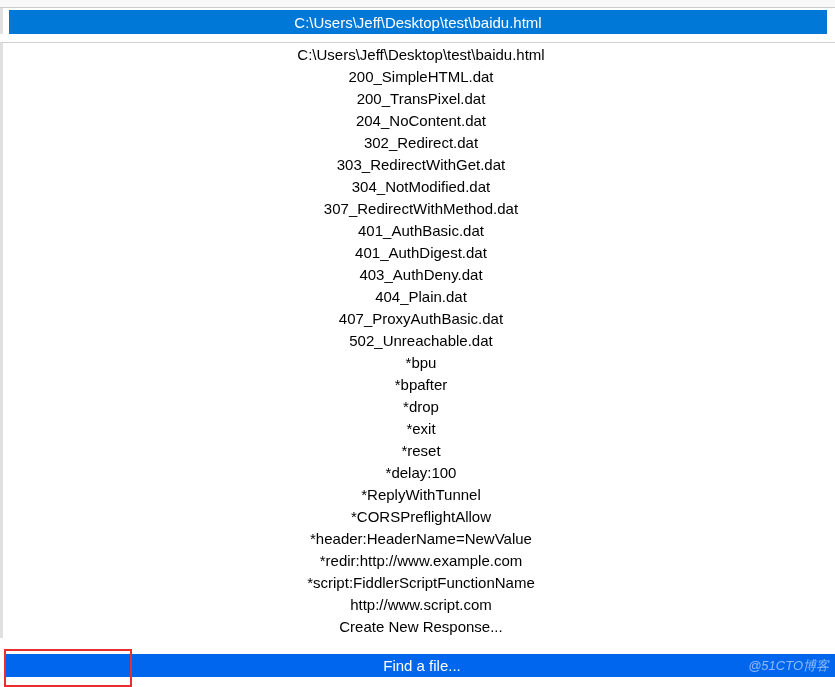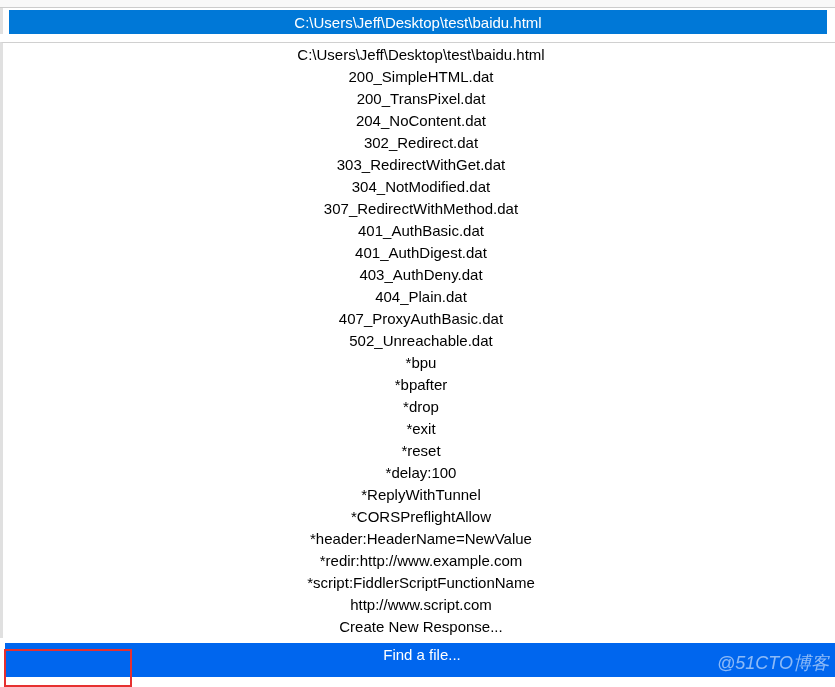--- a/index.html
+++ b/index.html
@@ -54,42 +54,42 @@
       color: #000000;
       cursor: pointer;
       white-space: nowrap;
       overflow: hidden;
     }
     .highlight-row {
       background: #0066ee;
       color: #ffffff;
       padding: 1px 4px 1px 8px;
       line-height: 22px;
-      height: 34px;
+      height: 23px;
       cursor: pointer;
       position: absolute;
       left: 5px;
       right: 0;
       bottom: 10px;
     }
     .annotation-box {
       position: absolute;
       left: 4px;
       bottom: 0;
       width: 128px;
       height: 38px;
       border: 2px solid #e63030;
       pointer-events: none;
     }
     .watermark {
       position: absolute;
       right: 6px;
       bottom: 12px;
       color: rgba(255,255,255,0.55);
-      font-size: 18px;
+      font-size: 13px;
       font-style: italic;
       pointer-events: none;
     }
   </style>
 </head>
 <body>
 
 <div class="top-bar"></div>
 
 <div class="input-area">

